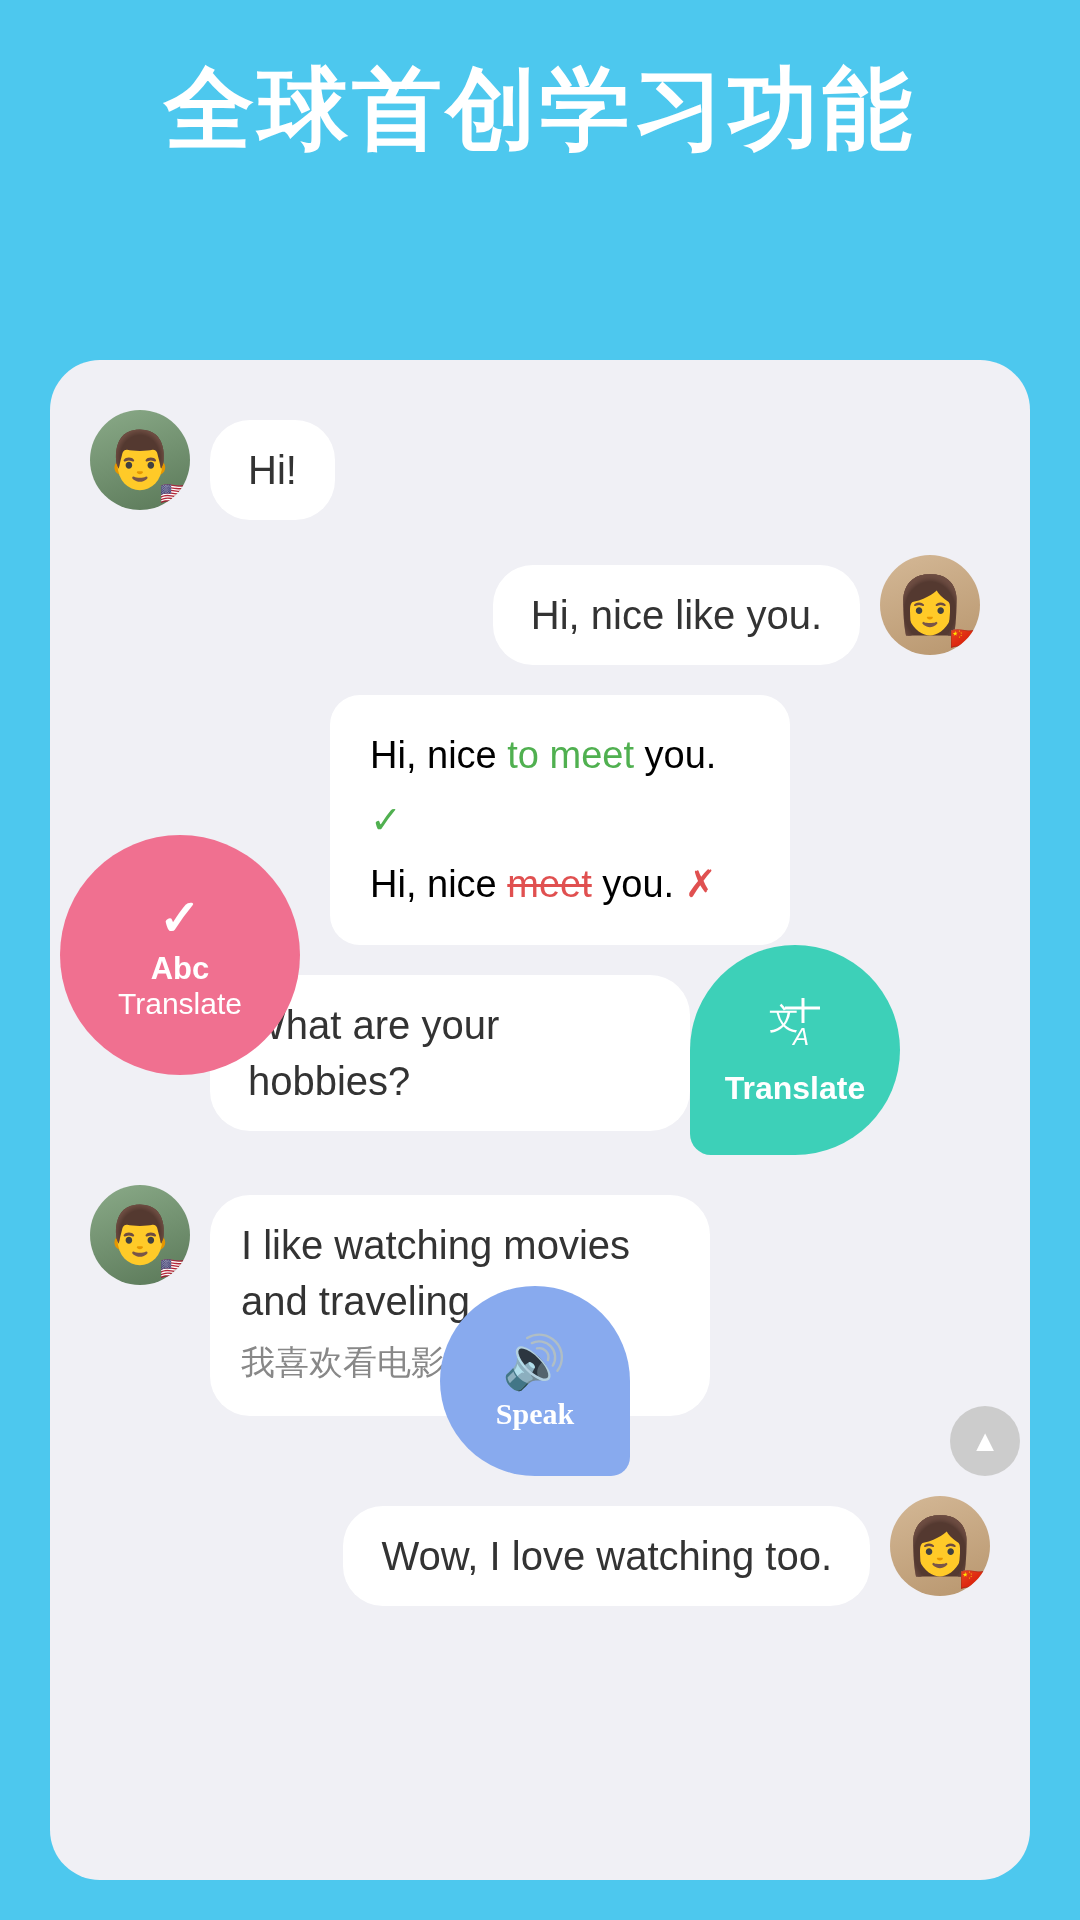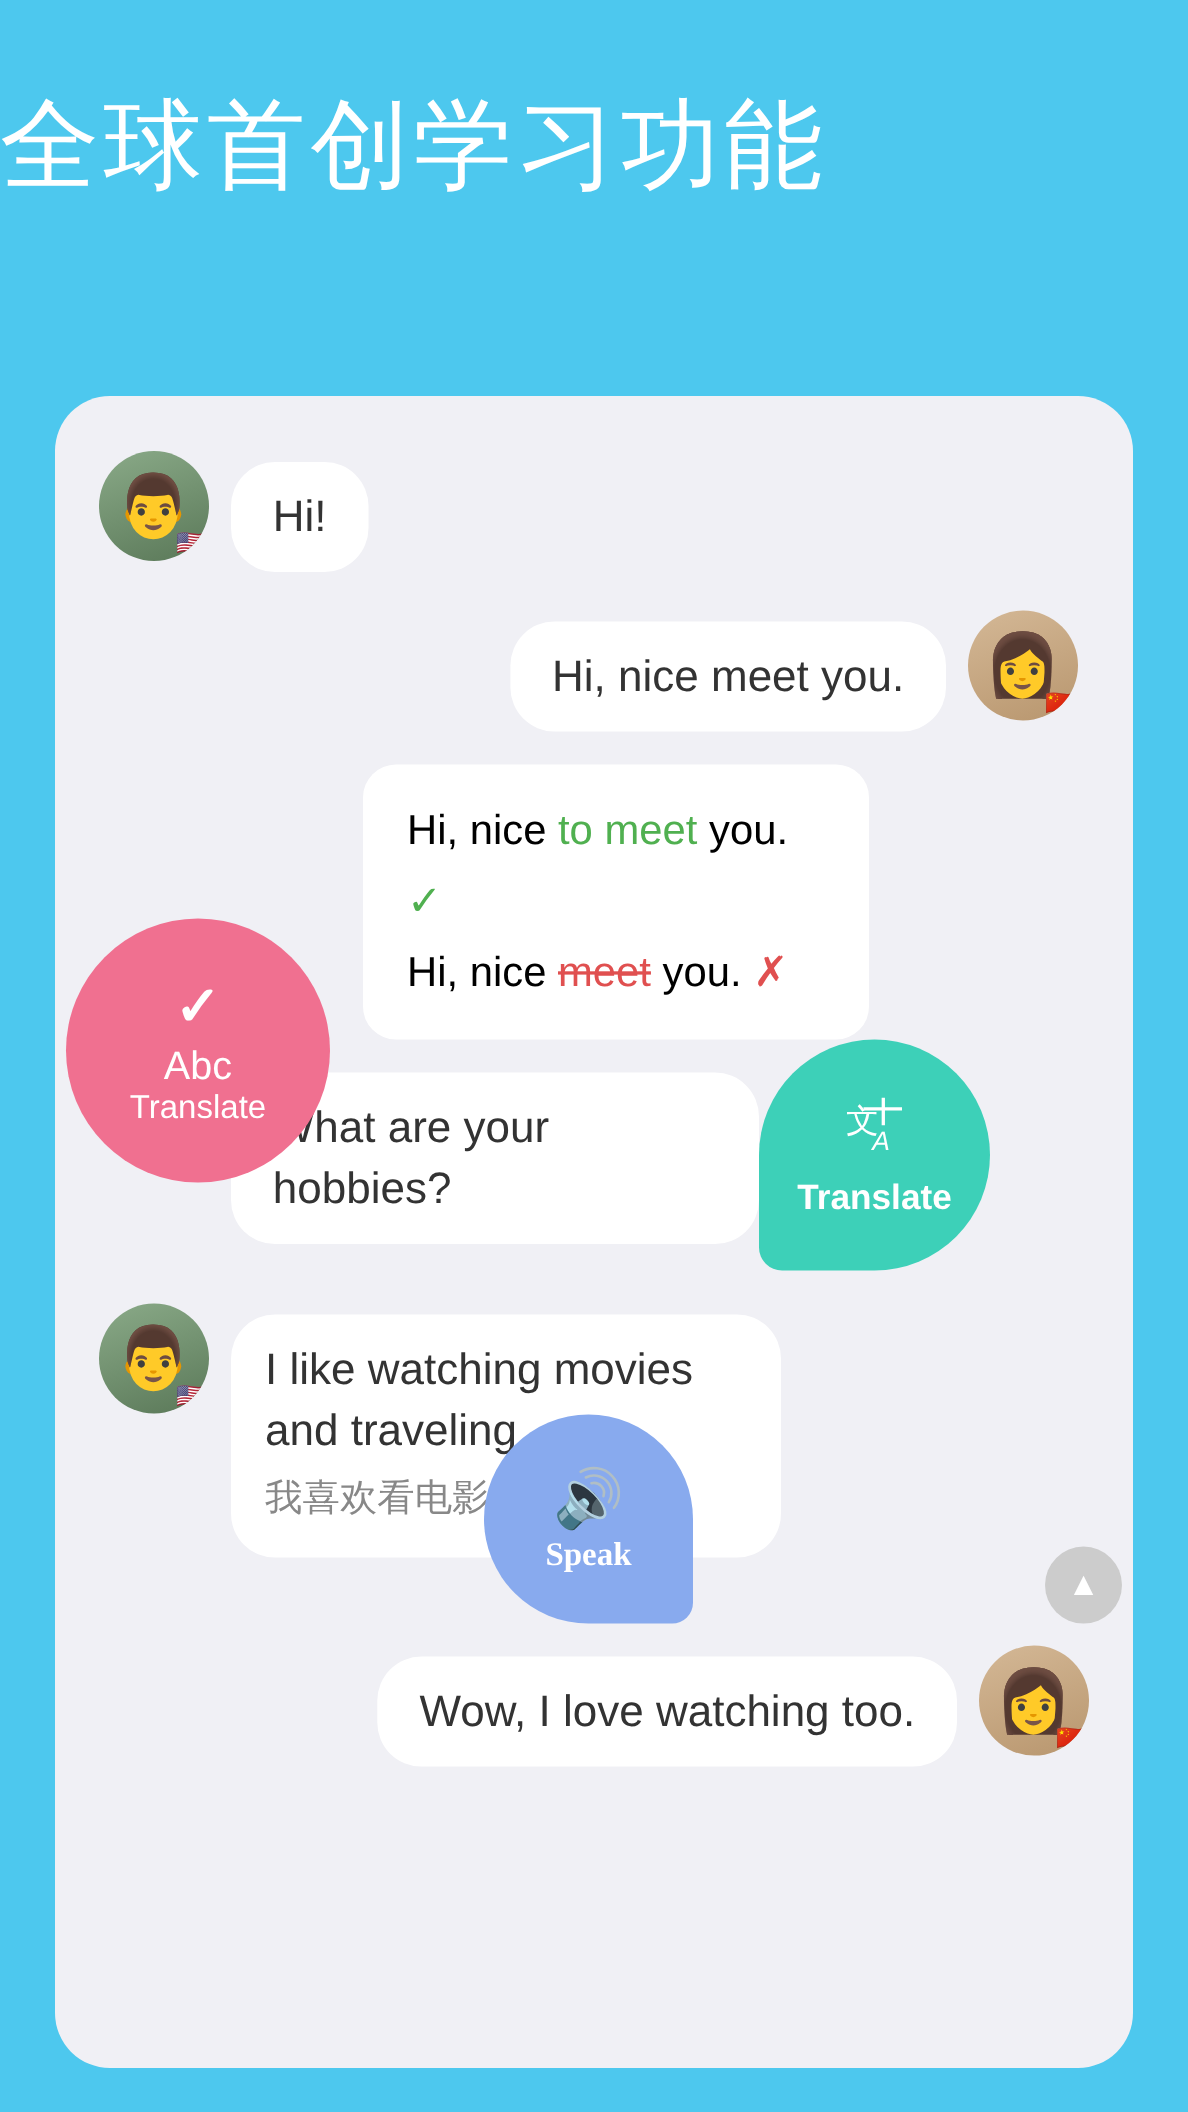--- a/index.html
+++ b/index.html
@@ -6,25 +6,25 @@
     body {
       width: 1080px;
       height: 1920px;
       background-color: #4DC8EE;
       font-family: -apple-system, BlinkMacSystemFont, 'Helvetica Neue', Arial, sans-serif;
       overflow: hidden;
       position: relative;
     }
 
     .header-title {
-      text-align: left;
+      text-align: center;
       color: white;
       font-size: 90px;
-      font-weight: normal;
-      padding-top: 72px;
+      font-weight: bold;
+      padding-top: 49px;
       letter-spacing: 4px;
     }
 
     .chat-container {
       position: absolute;
       top: 360px;
       left: 50px;
       right: 50px;
       bottom: 40px;
       background: #F0F0F5;
@@ -121,22 +121,22 @@
       z-index: 10;
     }
 
     .abc-correction .checkmark {
       font-size: 50px;
       font-weight: bold;
       margin-bottom: 4px;
     }
 
     .abc-correction .abc-text {
-      font-size: 36px;
-      font-weight: normal;
+      font-size: 31px;
+      font-weight: bold;
     }
 
     .abc-correction .correction-text {
       font-size: 30px;
     }
 
     
     .correction-box {
       background: white;
       border-radius: 30px;
@@ -274,21 +274,21 @@
     <div class="chat-row right" style="padding-right:10px;">
       <div class="avatar female-avatar-bg">
         <div class="avatar-face">
           <span class="avatar-emoji">👩</span>
         </div>
         <div class="flag-badge">
           <span class="cn-flag">🇨🇳</span>
         </div>
       </div>
       <div class="bubble right">
-        <span>Hi, nice meet you.</span>
+        <span>Hi, nice like you.</span>
       </div>
     </div>
 
     <div class="correction-box">
       <div>
         <span>Hi, nice </span><span class="correct-text">to meet</span><span> you.</span>
         <span class="check-mark"> ✓</span>
       </div>
       <div>
         <span>Hi, nice </span><span class="strikethrough">meet</span><span> you.</span>

